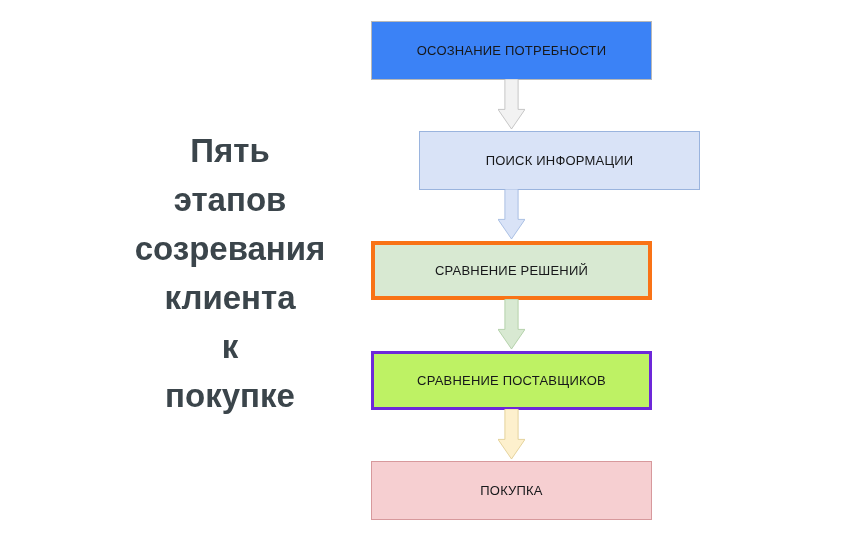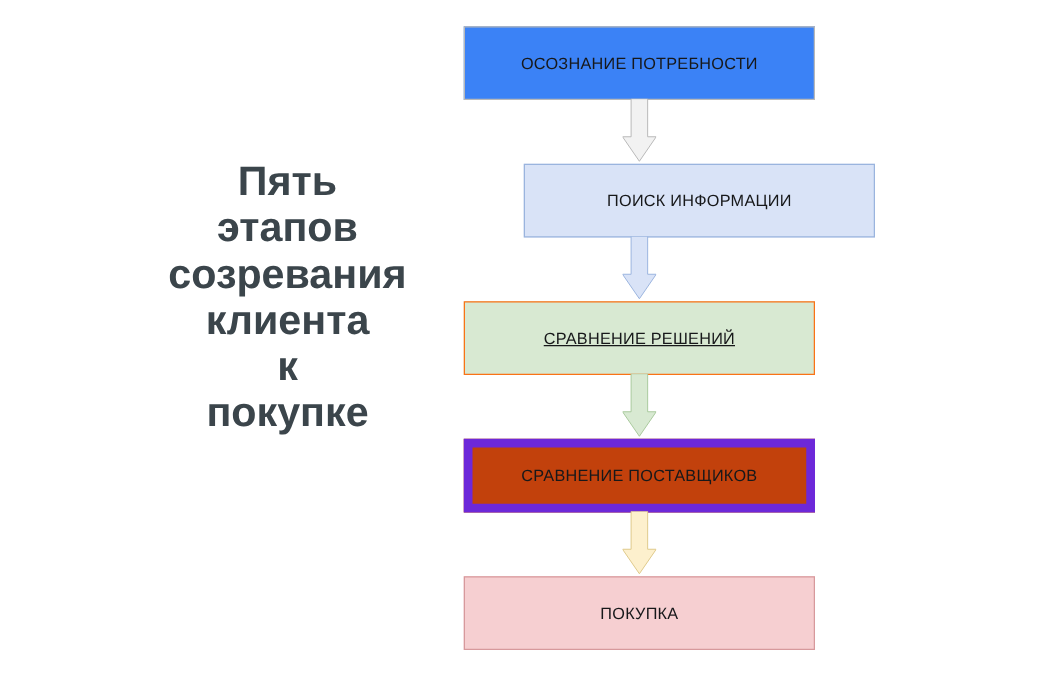--- a/index.html
+++ b/index.html
@@ -23,21 +23,21 @@
   }
 
   
   #heading-block {
     position: absolute;
     left: 130px;
     top: 126px;
     width: 200px;
     text-align: center;
     font-size: 33px;
-    line-height: 37px;
+    line-height: 49px;
     font-weight: bold;
     color: #3b454b;
     letter-spacing: 0px;
     white-space: pre-line;
   }
 
   
   #flow-column {
     position: absolute;
     left: 371px;
@@ -58,22 +58,22 @@
     justify-content: center;
     font-size: 13px;
     color: #17181a;
     letter-spacing: 0.2px;
     text-transform: uppercase;
     text-align: center;
   }
 
   .flow-box.grey  { background: #3b82f6; border: 1px solid #b8b8b8; }
   .flow-box.blue  { background: #d9e3f7; border: 1px solid #9ab4de; margin-left: 48px; }
-  .flow-box.green { background: #d8e9d2; border: 1px solid #f97316; text-decoration: underline; }
-  .flow-box.yellow{ background: #c2410c; border: 7px solid #6d28d9; }
+  .flow-box.green { background: #d8e9d2; border: 4px solid #f97316; }
+  .flow-box.yellow{ background: #bef264; border: 3px solid #6d28d9; }
   .flow-box.pink  { background: #f6cfd1; border: 1px solid #d7999c; }
 
   
   .arrow-gap {
     position: relative;
     height: 51px;
     width: 281px;
   }
   .arrow-gap svg {
     position: absolute;

